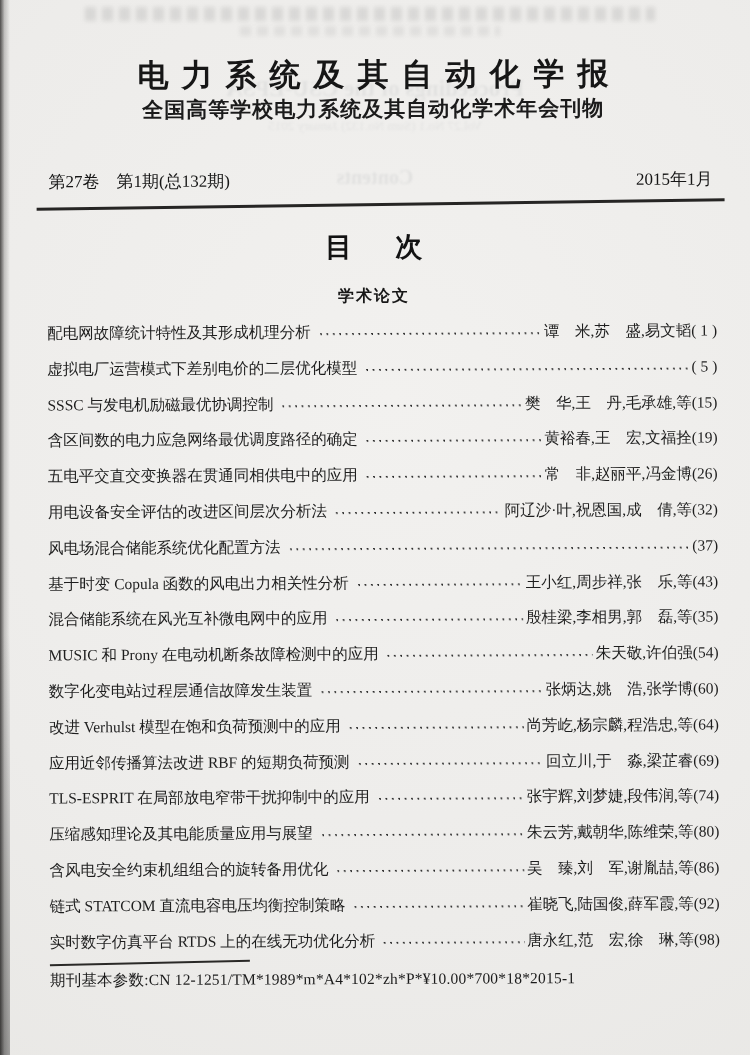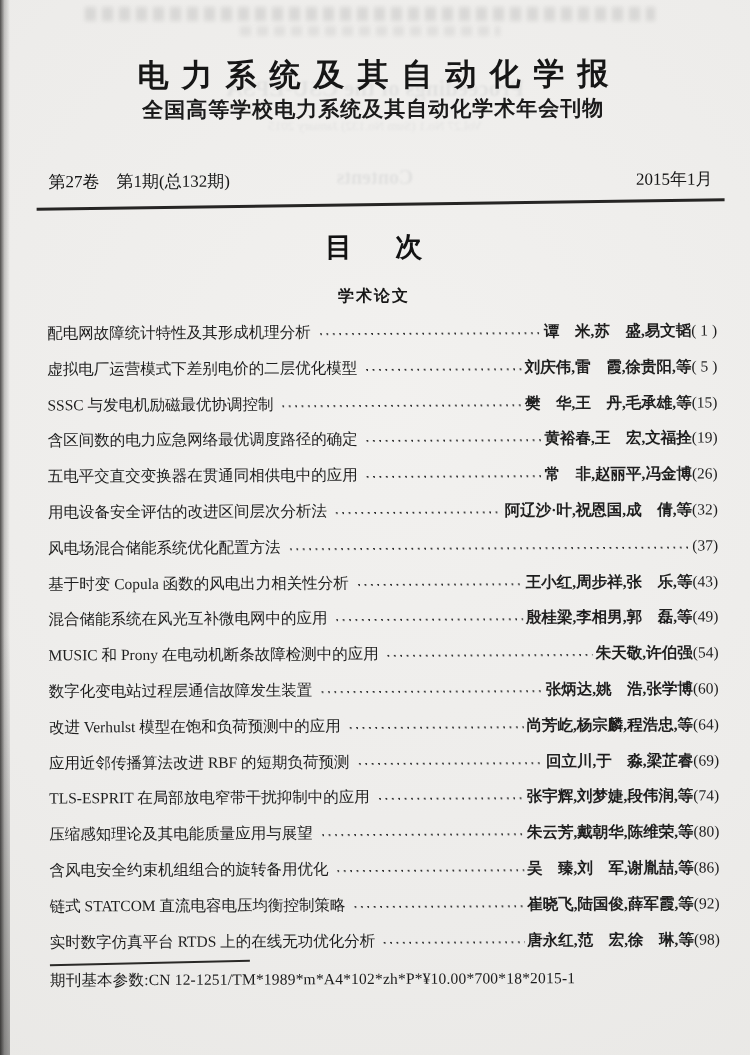--- a/index.html
+++ b/index.html
@@ -43,21 +43,21 @@
     letter-spacing:2px;color:#181818;}
 
   .toc-list{position:absolute;top:322px;left:48px;right:32px;}
   .toc-row{display:flex;align-items:baseline;height:20px;margin-bottom:15.8px;
     font-size:15.5px;color:#1e1e1e;white-space:nowrap;}
   .toc-row .t{flex:0 0 auto;}
   .toc-row .leader{flex:1 1 auto;min-width:14px;height:14px;align-self:center;
     margin:0 3px 0 7px;
     background-image:radial-gradient(circle 1.1px at 3px 62%, #2d2d2d 97%, rgba(45,45,45,0) 100%);
     background-size:6.4px 14px;background-repeat:repeat-x;}
-  .toc-row .a{flex:0 0 auto;font-weight:bold;}
+  .toc-row .a{flex:0 0 auto;}
   .toc-row .p{flex:0 0 auto;}
 
   .foot-rule{position:absolute;top:961px;left:48px;width:200px;height:2px;
     background:#2a2927;transform:rotate(-1deg);}
   .foot-note{position:absolute;top:969px;left:48px;font-size:15.5px;
     color:#1b1b1b;letter-spacing:.2px;}
 </style>
 </head>
 <body>
 
@@ -86,21 +86,20 @@
   <div class="toc-list">
     <div class="toc-row">
         <span class="t">配电网故障统计特性及其形成机理分析</span>
         <span class="leader"></span>
         <span class="a">谭　米,苏　盛,易文韬</span>
         <span class="p">( 1 )</span>
       </div>
     <div class="toc-row">
         <span class="t">虚拟电厂运营模式下差别电价的二层优化模型</span>
         <span class="leader"></span>
-        <span class="a">刘庆伟,雷　霞,徐贵阳,等</span>
         <span class="p">( 5 )</span>
       </div>
     <div class="toc-row">
         <span class="t">SSSC 与发电机励磁最优协调控制</span>
         <span class="leader"></span>
         <span class="a">樊　华,王　丹,毛承雄,等</span>
         <span class="p">(15)</span>
       </div>
     <div class="toc-row">
         <span class="t">含区间数的电力应急网络最优调度路径的确定</span>
@@ -128,21 +127,21 @@
     <div class="toc-row">
         <span class="t">基于时变 Copula 函数的风电出力相关性分析</span>
         <span class="leader"></span>
         <span class="a">王小红,周步祥,张　乐,等</span>
         <span class="p">(43)</span>
       </div>
     <div class="toc-row">
         <span class="t">混合储能系统在风光互补微电网中的应用</span>
         <span class="leader"></span>
         <span class="a">殷桂梁,李相男,郭　磊,等</span>
-        <span class="p">(49)</span>
+        <span class="p">(35)</span>
       </div>
     <div class="toc-row">
         <span class="t">MUSIC 和 Prony 在电动机断条故障检测中的应用</span>
         <span class="leader"></span>
         <span class="a">朱天敬,许伯强</span>
         <span class="p">(54)</span>
       </div>
     <div class="toc-row">
         <span class="t">数字化变电站过程层通信故障发生装置</span>
         <span class="leader"></span>

